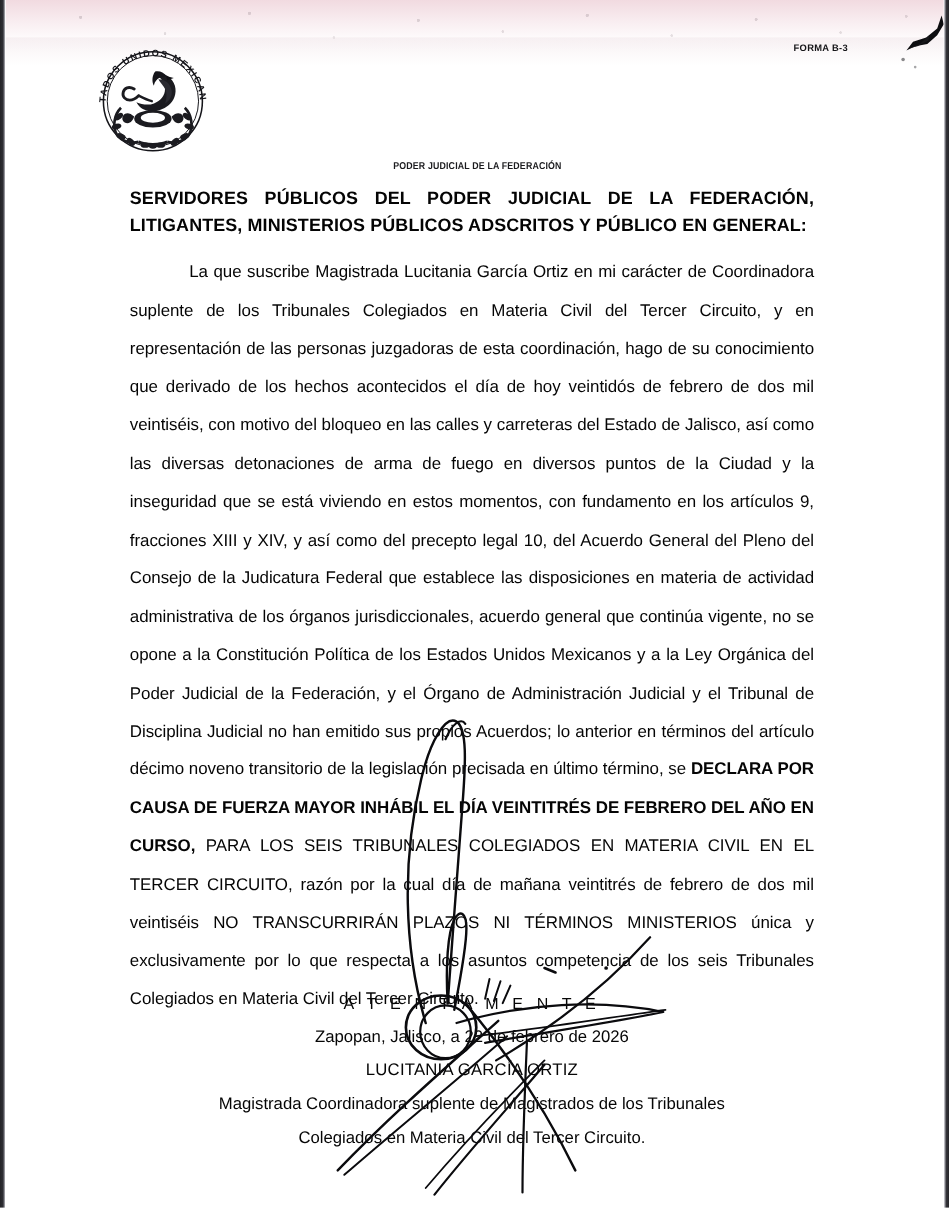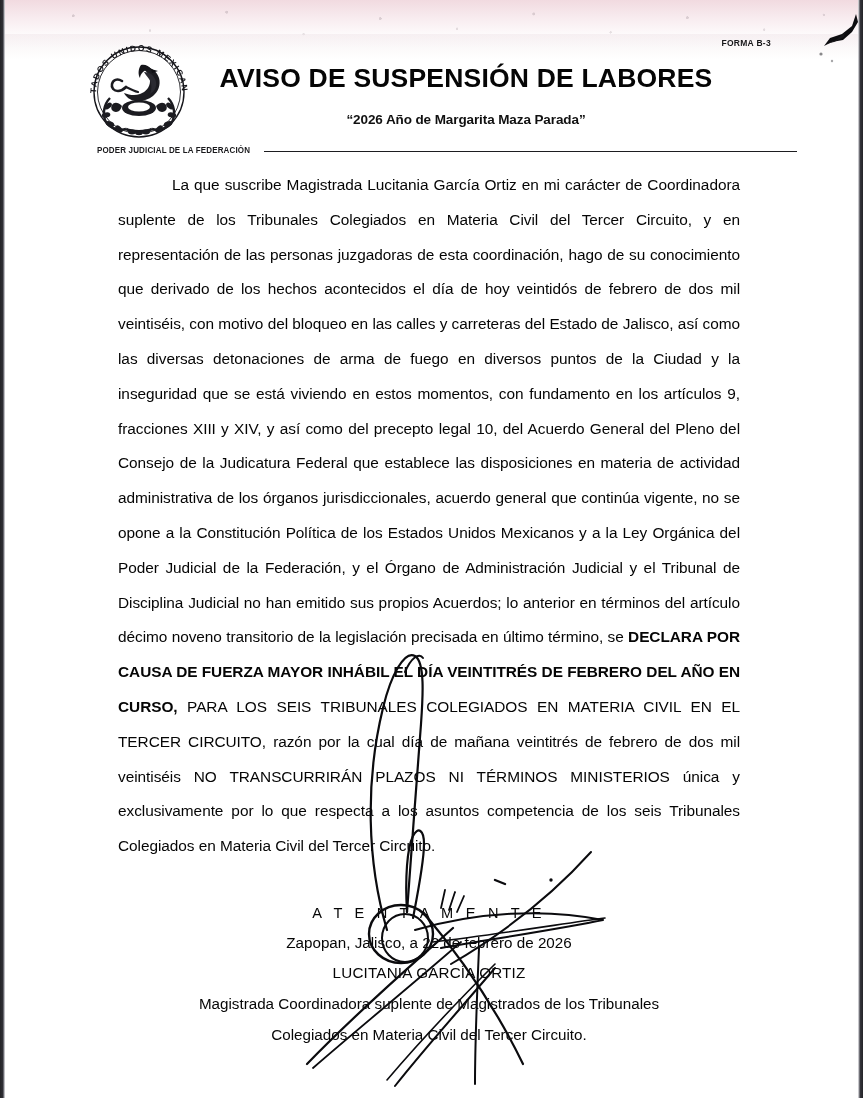--- a/index.html
+++ b/index.html
@@ -114,24 +114,25 @@
     left: 206px; top: 112px;
     width: 520px;
     text-align: center;
     font-size: 13.5px;
     font-weight: bold;
     letter-spacing: -.1px;
     color: #101010;
   }
   .pjf-line {
     position: absolute;
-    left: 97px; top: 146px;
+    left: 84px; top: 146px;
     display: flex;
     align-items: center;
     width: 700px;
+    flex-direction: column;
   }
   .pjf-label {
     font-size: 8px;
     font-weight: bold;
     letter-spacing: .15px;
     color: #1a1a1d;
     white-space: nowrap;
     transform: scaleY(1.12);
   }
   .pjf-rule {
@@ -261,32 +262,31 @@
           <ellipse cx="75" cy="93" rx="4.4" ry="2.6" transform="rotate(-44 75 93)"></ellipse>
           <ellipse cx="48" cy="96" rx="4" ry="2.4"></ellipse>
           <ellipse cx="62" cy="96" rx="4" ry="2.4"></ellipse>
           <ellipse cx="55" cy="97" rx="3.6" ry="2.2"></ellipse>
         </g>
       </svg>
     </div>
 
     <div class="form-code">FORMA B-3</div>
 
-    <div class="doc-title">AVISO DE SUSPENSIÓN DE LABORES</div>
-
-    <div class="doc-subtitle">“2026 Año de Margarita Maza Parada”</div>
+
 
     <div class="pjf-line">
       <span class="pjf-label">PODER JUDICIAL DE LA FEDERACIÓN</span>
       <span class="pjf-rule"></span>
     </div>
   </div>
 
   <div class="content">
 
+    <div class="addressee">SERVIDORES PÚBLICOS DEL PODER JUDICIAL DE LA FEDERACIÓN, LITIGANTES, MINISTERIOS PÚBLICOS ADSCRITOS Y PÚBLICO EN GENERAL:</div>
 
     <div class="body-text">
       <span class="indent"></span><span>La que suscribe Magistrada Lucitania García Ortiz en mi carácter de Coordinadora suplente de los Tribunales Colegiados en Materia Civil del Tercer Circuito, y en representación de las personas juzgadoras de esta coordinación, hago de su conocimiento que derivado de los hechos acontecidos el día de hoy veintidós de febrero de dos mil veintiséis, con motivo del bloqueo en las calles y carreteras del Estado de Jalisco, así como las diversas detonaciones de arma de fuego en diversos puntos de la Ciudad y la inseguridad que se está viviendo en estos momentos, con fundamento en los artículos 9, fracciones XIII y XIV, y así como del precepto legal 10, del Acuerdo General del Pleno del Consejo de la Judicatura Federal que establece las disposiciones en materia de actividad administrativa de los órganos jurisdiccionales, acuerdo general que continúa vigente, no se opone a la Constitución Política de los Estados Unidos Mexicanos y a la Ley Orgánica del Poder Judicial de la Federación, y el Órgano de Administración Judicial y el Tribunal de Disciplina Judicial no han emitido sus propios Acuerdos; lo anterior en términos del artículo décimo noveno transitorio de la legislación precisada en último término,</span>
       <span>se</span>
       <b>DECLARA POR CAUSA DE FUERZA MAYOR INHÁBIL EL DÍA VEINTITRÉS DE FEBRERO DEL AÑO EN CURSO,</b>
       <span class="caps">PARA LOS SEIS TRIBUNALES COLEGIADOS EN MATERIA CIVIL EN EL TERCER CIRCUITO,</span>
       <span>razón por la cual día de mañana veintitrés de febrero de dos mil veintiséis</span>
       <span class="caps">NO TRANSCURRIRÁN PLAZOS NI TÉRMINOS MINISTERIOS</span>
       <span>única y exclusivamente por lo que respecta a los asuntos competencia de los seis Tribunales Colegiados en Materia Civil del Tercer Circuito.</span>
     </div>

